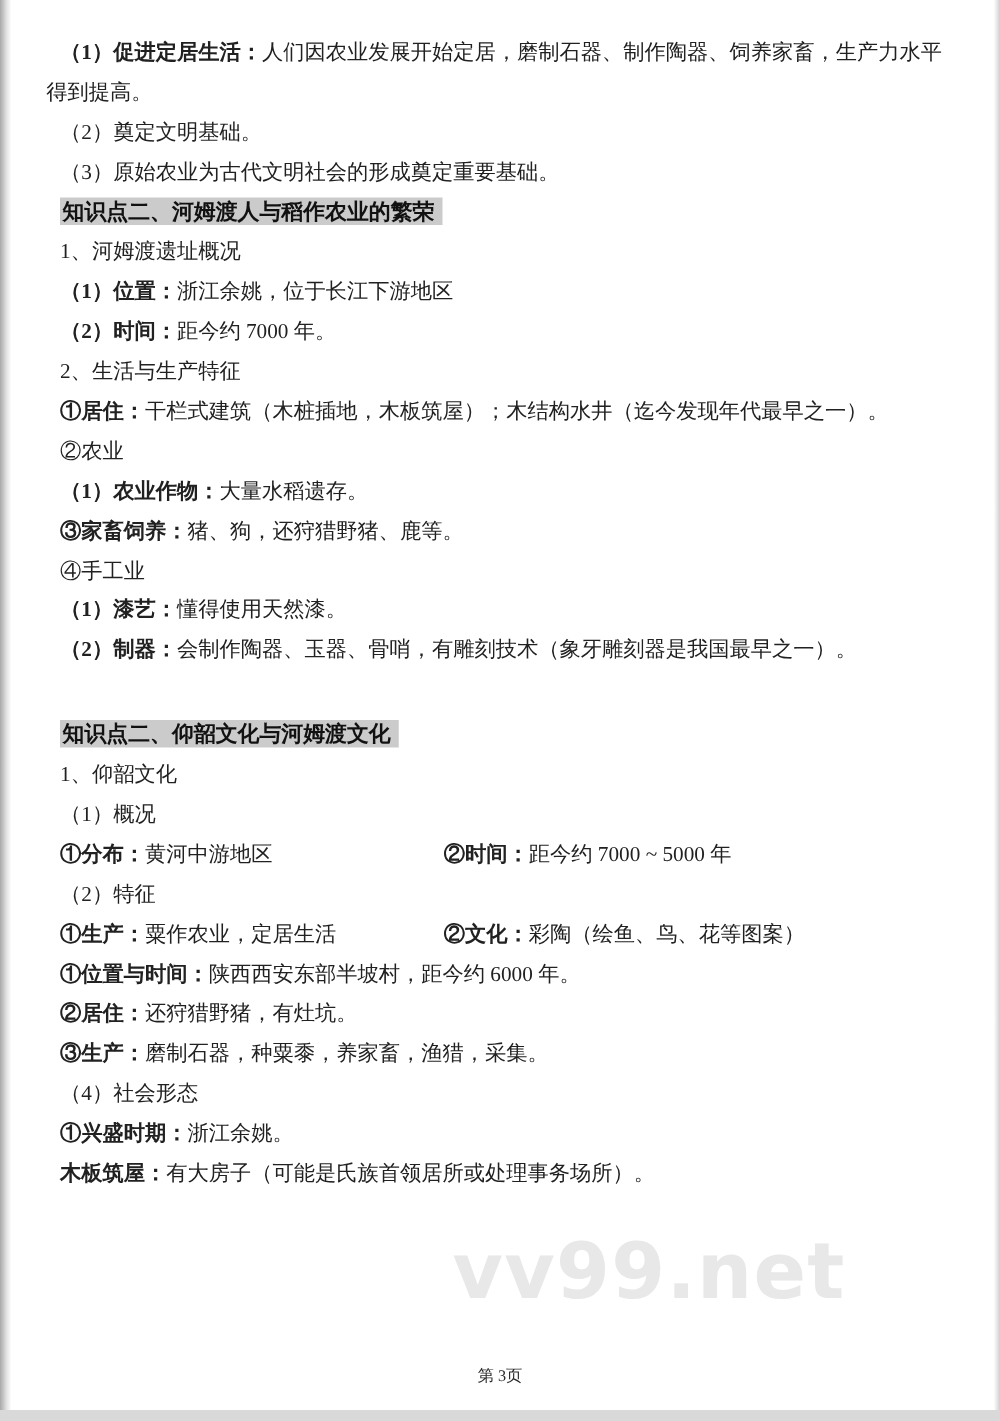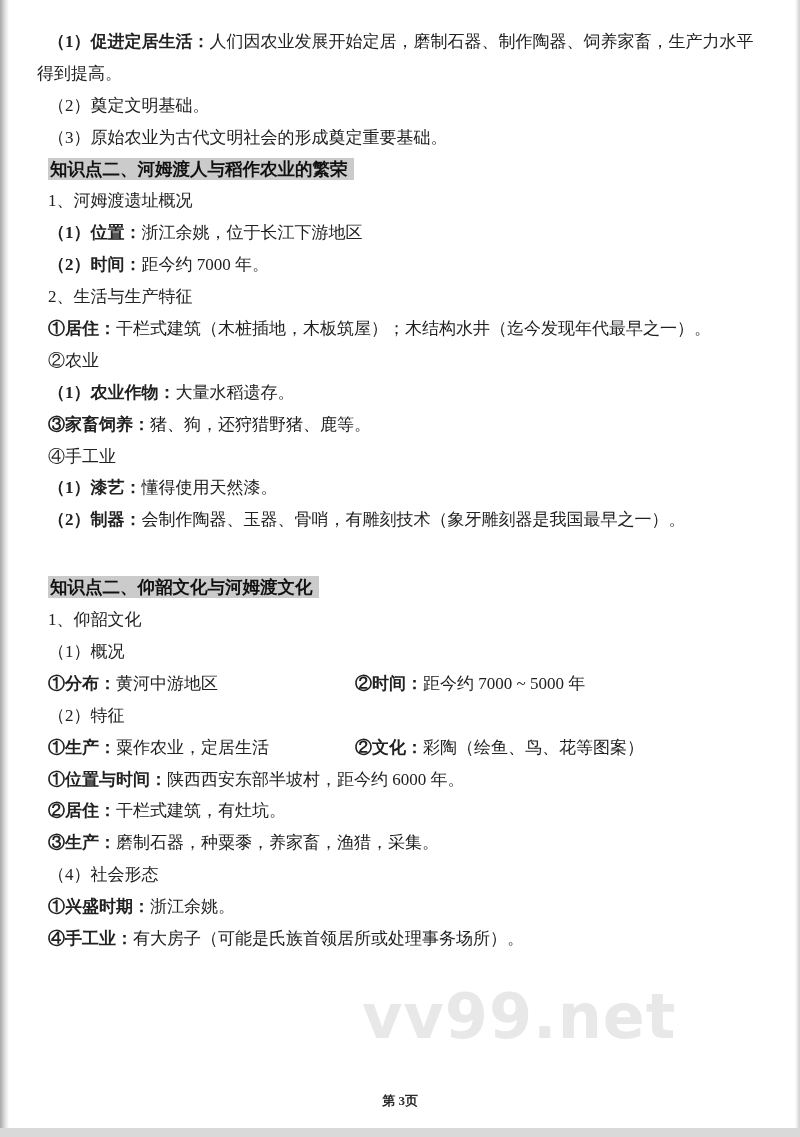--- a/index.html
+++ b/index.html
@@ -36,21 +36,21 @@
   .line.gap-before { margin-top:36px; }
   .line .b { font-weight:bold; }
   .line .col1 { display:inline-block; width:307px; }
   .hl {
     background:var(--hl,#cbcbcb);
     font-family:"Liberation Sans", sans-serif; font-weight:bold;
     font-size:17.5px; padding:1px 6px 1px 2px; color:#111;
   }
   .footer {
     position:absolute; left:0; right:0; top:1092px; z-index:1;
-    text-align:center; font-size:13px; font-weight:bold; color:#2a2a2a;
+    text-align:center; font-size:13px; font-weight:normal; color:#2a2a2a;
   }
 </style>
 </head>
 <body>
 
 <div class="page" style="--hl: #cbcbcb; --wm: #e9e8e8; color: rgb(33, 33, 33);">
   <div class="edge-left"></div>
   <div class="edge-right"></div>
   <div class="edge-bottom"></div>
 
@@ -73,23 +73,23 @@
       <div class="line "><span>④手工业</span></div>
       <div class="line "><span class="b">（1）漆艺：</span><span>懂得使用天然漆。</span></div>
       <div class="line "><span class="b">（2）制器：</span><span>会制作陶器、玉器、骨哨，有雕刻技术（象牙雕刻器是我国最早之一）。</span></div>
       <div class="line  gap-before"><span class="hl">知识点二、仰韶文化与河姆渡文化</span></div>
       <div class="line "><span>1、仰韶文化</span></div>
       <div class="line "><span>（1）概况</span></div>
       <div class="line "><span class="col1"><span class="b">①分布：</span><span>黄河中游地区</span></span><span class="col2"><span class="b">②时间：</span><span>距今约 7000 ~ 5000 年</span></span></div>
       <div class="line "><span>（2）特征</span></div>
       <div class="line "><span class="col1"><span class="b">①生产：</span><span>粟作农业，定居生活</span></span><span class="col2"><span class="b">②文化：</span><span>彩陶（绘鱼、鸟、花等图案）</span></span></div>
       <div class="line "><span class="b">①位置与时间：</span><span>陕西西安东部半坡村，距今约 6000 年。</span></div>
-      <div class="line "><span class="b">②居住：</span><span>干栏式建筑，有灶坑。</span></div>
+      <div class="line "><span class="b">②居住：</span><span>还狩猎野猪，有灶坑。</span></div>
       <div class="line "><span class="b">③生产：</span><span>磨制石器，种粟黍，养家畜，渔猎，采集。</span></div>
       <div class="line "><span>（4）社会形态</span></div>
       <div class="line "><span class="b">①兴盛时期：</span><span>浙江余姚。</span></div>
-      <div class="line "><span class="b">④手工业：</span><span>有大房子（可能是氏族首领居所或处理事务场所）。</span></div>
+      <div class="line "><span class="b">木板筑屋：</span><span>有大房子（可能是氏族首领居所或处理事务场所）。</span></div>
     </div>
 
   <div class="footer">
     <span>第 3页</span>
   </div>
 </div>
 
 </body></html>

